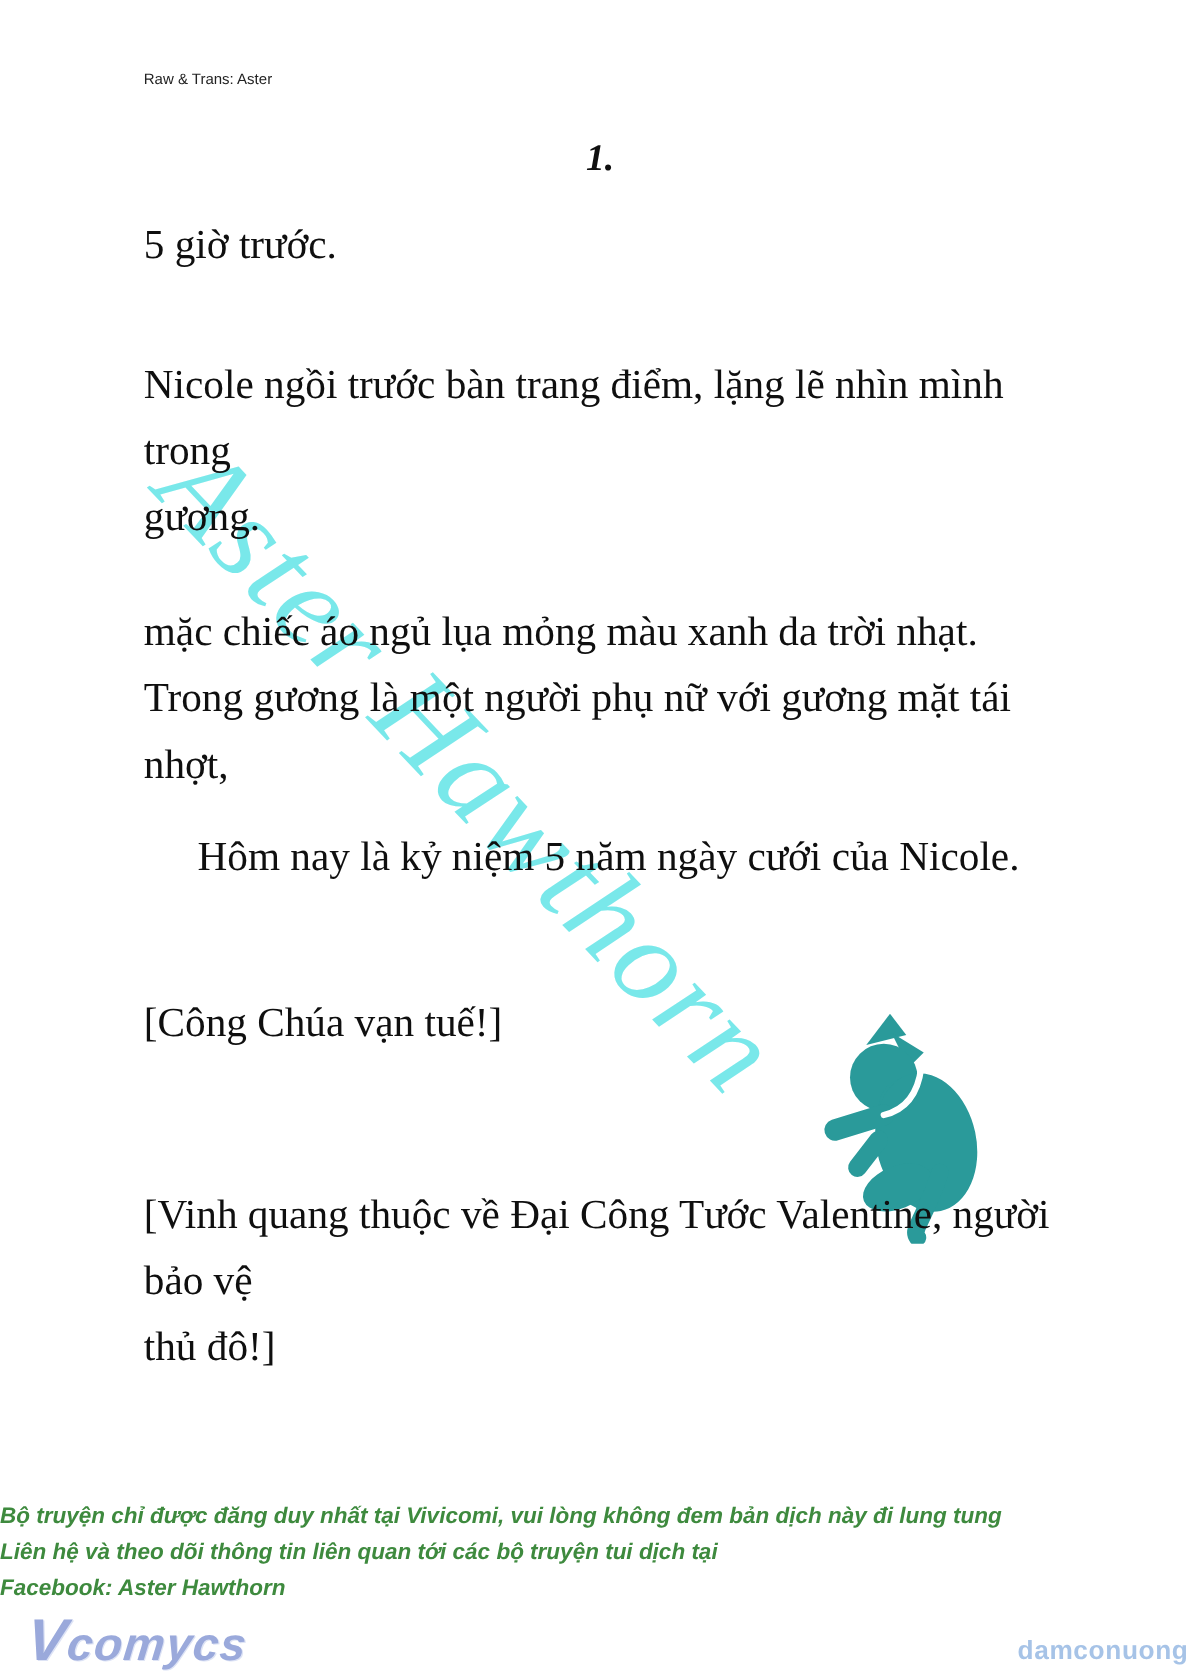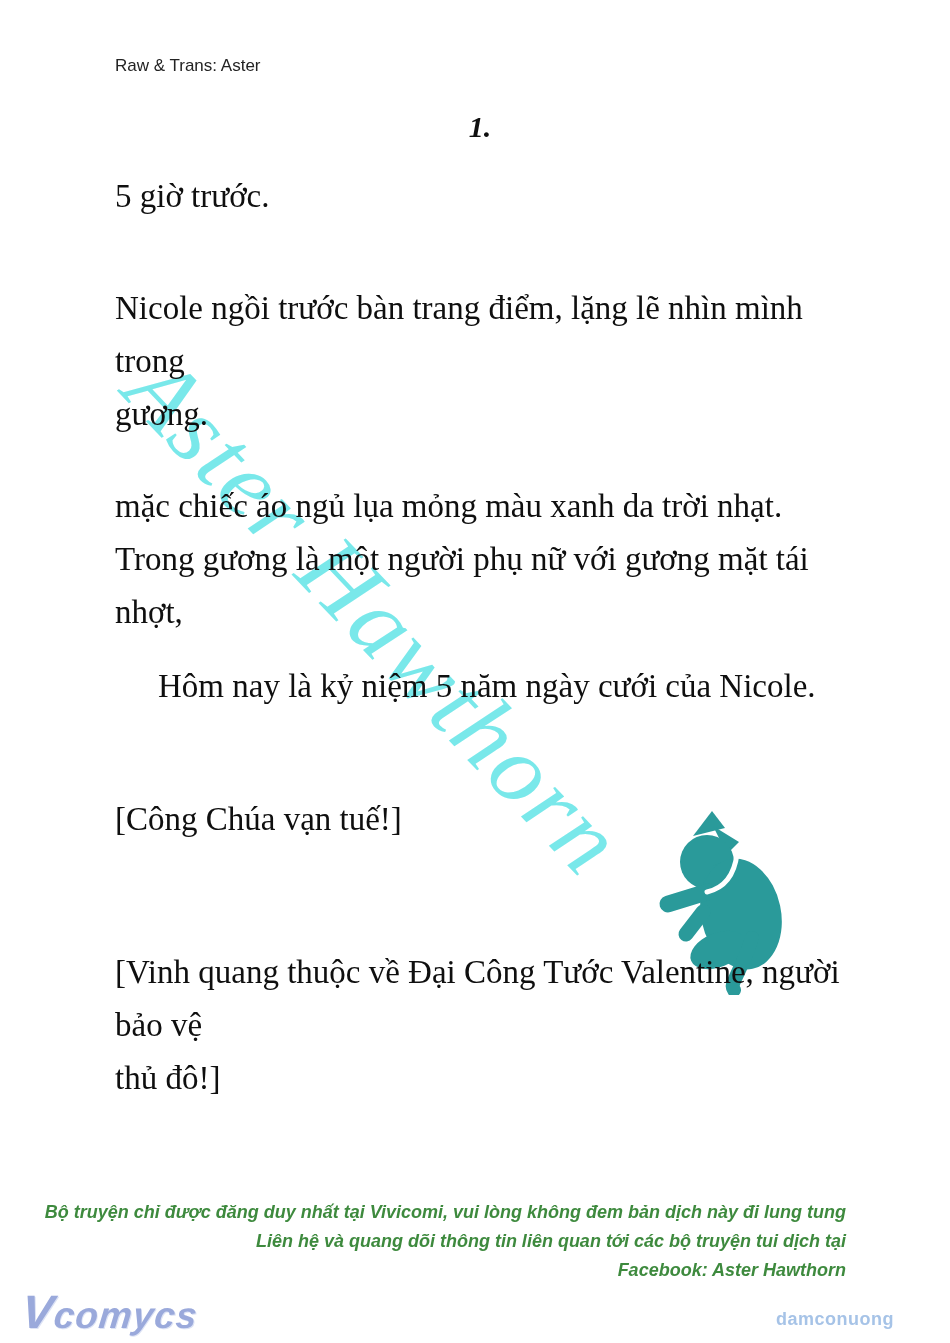--- a/index.html
+++ b/index.html
@@ -38,63 +38,63 @@
   .cat{
     position:absolute;
     left:655px;top:810px;
     width:130px;height:185px;
     z-index:2;
   }
   
   .credit{
     position:absolute;left:115px;top:56px;z-index:3;
     font-family:"Liberation Sans","DejaVu Sans",sans-serif;
-    font-size:17px;color:#232323;
+    font-size:12px;color:#232323;
   }
   .chapter{
     position:absolute;left:115px;top:110px;width:730px;z-index:3;
     text-align:center;
     font-weight:bold;font-style:italic;
     font-size:30px;
   }
   .para{
     position:absolute;left:115px;width:740px;z-index:3;
     font-size:33px;line-height:53px;
   }
   .p1{top:170px;}
   .p2{top:282px;}
   .p3{top:480px;}
   .p4{top:660px;margin-left:43px;}
   .p5{top:793px;font-family:Liberation Serif, serif;}
   .p6{top:946px;}
   
   .footer{
     position:absolute;left:0;top:1198px;width:846px;z-index:3;
-    text-align:right;
+    text-align:left;
     font-family:"Liberation Sans","DejaVu Sans",sans-serif;
     font-weight:bold;font-style:italic;
     font-size:18px;line-height:29px;
     color:var(--footer-color);
   }
   
   .vcomycs{
     position:absolute;left:22px;top:1284px;z-index:3;
     font-family:"Liberation Sans","DejaVu Sans",sans-serif;
     font-style:italic;font-weight:bold;
     font-size:37px;letter-spacing:1px;
     color:var(--vcomycs-color);
     transform:skewX(-6deg);
     text-shadow:1px 1px 0 #dde3f5;
   }
   .vcomycs::first-letter{font-size:47px;}
   
   .damconuong{
-    position:absolute;left:776px;top:1309px;z-index:3;
+    position:absolute;left:814px;top:1309px;z-index:3;
     font-family:"Liberation Sans","DejaVu Sans",sans-serif;
-    font-weight:bold;font-size:18px;letter-spacing:0.5px;
+    font-weight:bold;font-size:21px;letter-spacing:0.5px;
     color:var(--damconuong-color);
     text-shadow:0 0 5px rgba(255,255,255,0.95),0 0 2px #ffffff;
   }
 </style>
 </head>
 <body>
 
 <div class="page">
 
   <div class="watermark">Aster Hawthorn</div>
@@ -140,21 +140,21 @@
     <div>[Công Chúa vạn tuế!]</div>
   </div>
 
   <div class="para p6">
     <div>[Vinh quang thuộc về Đại Công Tước Valentine, người bảo vệ</div>
     <div>thủ đô!]</div>
   </div>
 
   <div class="footer">
     <div>Bộ truyện chỉ được đăng duy nhất tại Vivicomi, vui lòng không đem bản dịch này đi lung tung</div>
-    <div>Liên hệ và quang dõi thông tin liên quan tới các bộ truyện tui dịch tại</div>
+    <div>Liên hệ và theo dõi thông tin liên quan tới các bộ truyện tui dịch tại</div>
     <div>Facebook: Aster Hawthorn</div>
   </div>
 
   <div class="vcomycs">Vcomycs</div>
 
   <div class="damconuong">damconuong</div>
 
 </div>
 
 </body></html>

